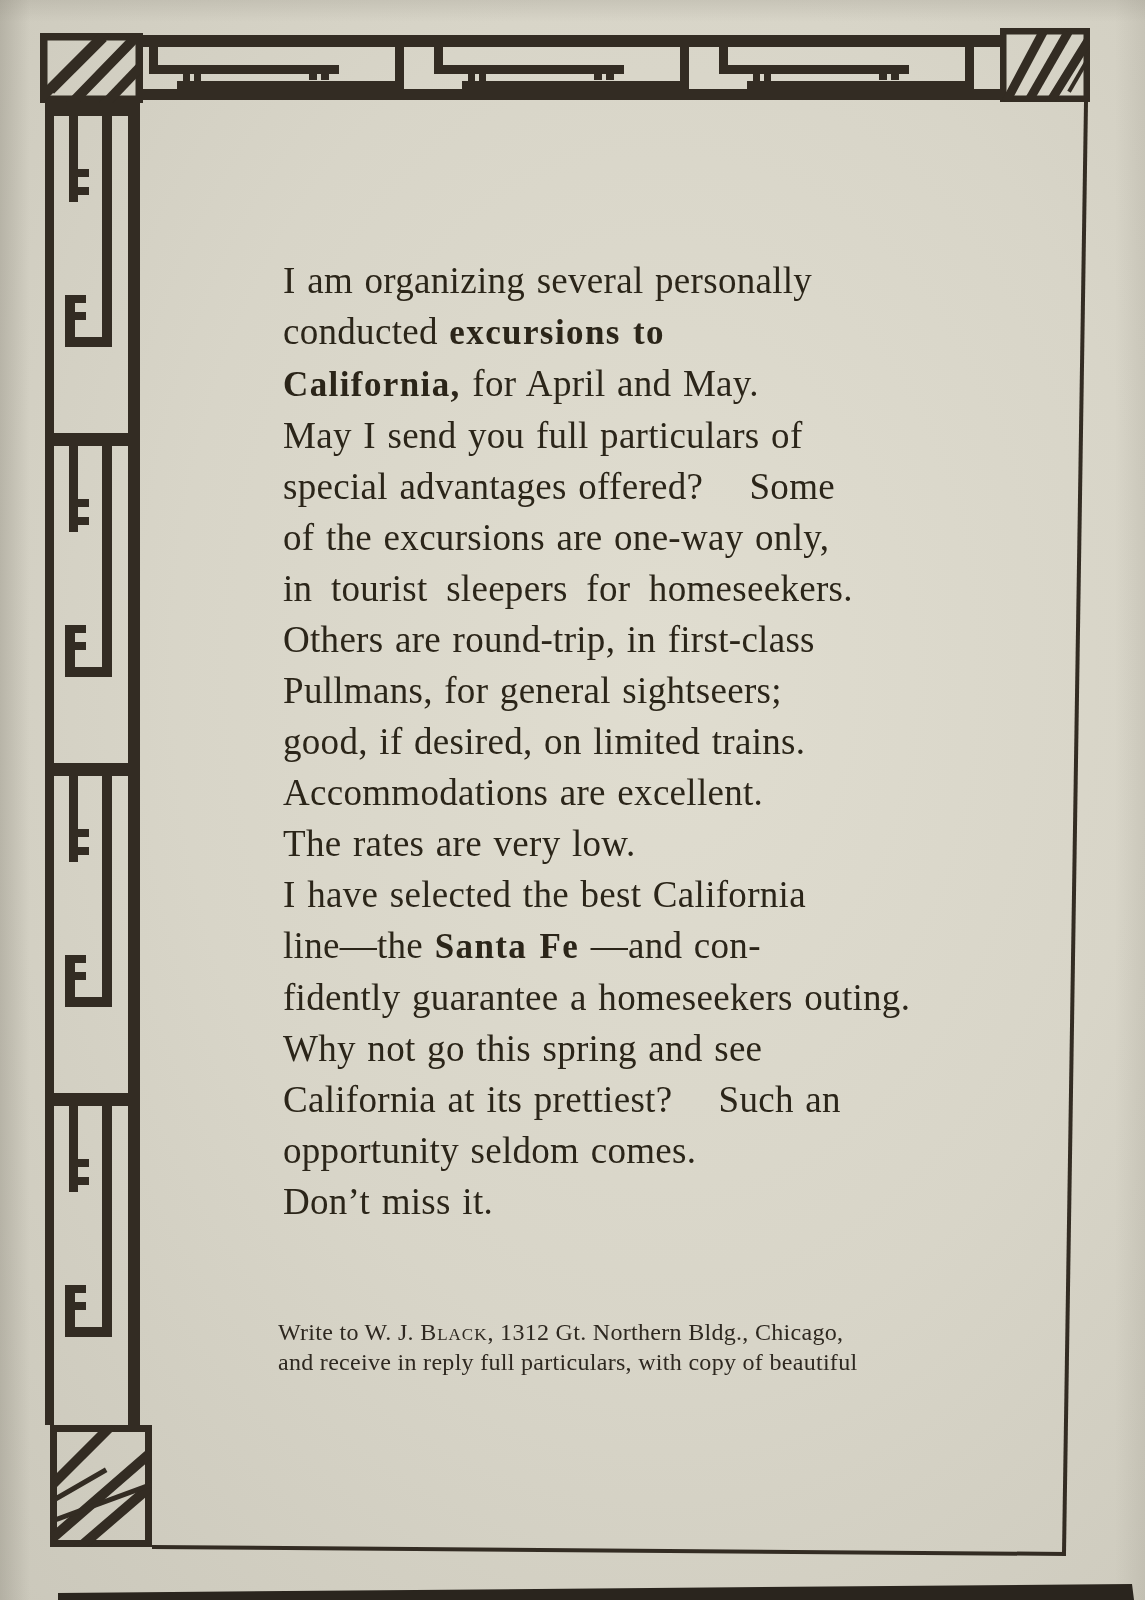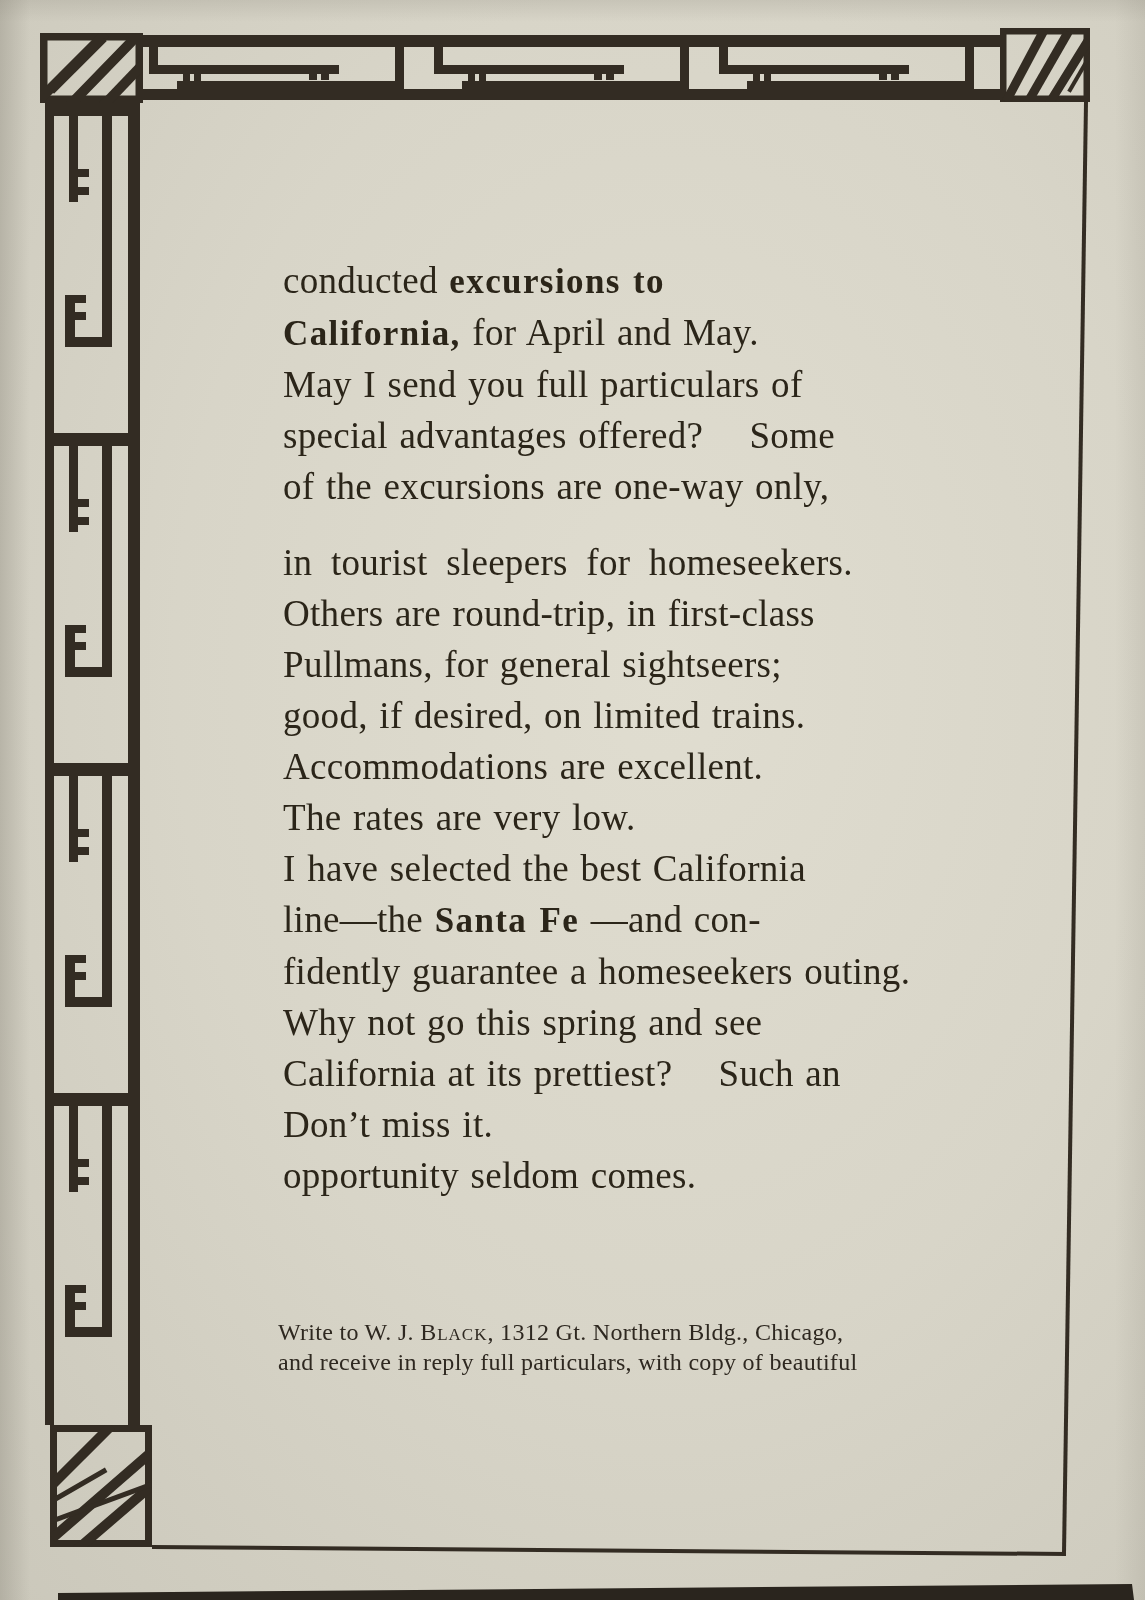--- a/index.html
+++ b/index.html
@@ -8,21 +8,21 @@
   .paper{position:absolute;inset:0;
     background:
       linear-gradient(90deg, rgba(140,136,124,.38) 0, rgba(140,136,124,0) 30px),
       linear-gradient(180deg, rgba(140,136,124,.22) 0, rgba(0,0,0,0) 22px),
       linear-gradient(270deg, rgba(140,136,124,.18) 0, rgba(0,0,0,0) 30px),
       radial-gradient(ellipse at 58% 42%, #e0ddd0 0%, #d8d5c8 52%, #cbc8bb 100%);}
   .frame{position:absolute;left:0;top:0;width:1145px;height:1600px;}
   .body-text{position:absolute;left:283px;top:255px;color:#2b2519;
     font-size:37px;line-height:51px;letter-spacing:.3px;word-spacing:2px;}
   .line{white-space:pre;}
-  .line.wide{word-spacing:9px;margin-top:25px;}
+  .line.wide{word-spacing:9px;}
   .b{font-family:Liberation Serif, serif;font-weight:700;font-size:35px;letter-spacing:1.4px;}
   .footer{position:absolute;left:278px;top:1318px;color:#2e2820;
     font-size:24px;line-height:29.5px;letter-spacing:.3px;}
   .fline{white-space:pre;}
   .sc{font-variant:small-caps;letter-spacing:1px;}
 </style>
 </head>
 <body>
 
 <div class="page">
@@ -103,37 +103,38 @@
       <line x1="2" y1="96" x2="100" y2="60" stroke-width="5"></line>
       <line x1="2" y1="76" x2="54" y2="46" stroke-width="5"></line>
     </g>
 
     <path d="M1086 102 L1064 1553" stroke="#332c23" stroke-width="4" fill="none"></path>
     <path d="M152 1547 L1066 1554" stroke="#332c23" stroke-width="4" fill="none"></path>
     <path d="M58 1593 L1132 1584 L1134 1600 L58 1600 Z" fill="#2a251e"></path>
   </svg>
 
   <main class="body-text">
+    <div class="line"><span>I am organizing several personally</span></div>
     <div class="line"><span>conducted </span><span class="b">excursions to</span></div>
     <div class="line"><span class="b">California,</span><span> for April and May.</span></div>
     <div class="line"><span>May I send you full particulars of</span></div>
     <div class="line"><span>special advantages offered?    Some</span></div>
     <div class="line"><span>of the excursions are one-way only,</span></div>
     <div class="line wide"><span>in tourist sleepers for homeseekers.</span></div>
     <div class="line"><span>Others are round-trip, in first-class</span></div>
     <div class="line"><span>Pullmans, for general sightseers;</span></div>
     <div class="line"><span>good, if desired, on limited trains.</span></div>
     <div class="line"><span>Accommodations are excellent.</span></div>
     <div class="line"><span>The rates are very low.</span></div>
     <div class="line"><span>I have selected the best California</span></div>
     <div class="line"><span>line—the </span><span class="b">Santa Fe</span><span> —and con-</span></div>
     <div class="line"><span>fidently guarantee a homeseekers outing.</span></div>
     <div class="line"><span>Why not go this spring and see</span></div>
     <div class="line"><span>California at its prettiest?    Such an</span></div>
+    <div class="line"><span>opportunity seldom comes.</span></div>
     <div class="line"><span>Don’t miss it.</span></div>
-    <div class="line"><span>opportunity seldom comes.</span></div>
   </main>
 
   <footer class="footer">
     <div class="fline"><span>Write to W. J. </span><span class="sc">Black</span><span>, 1312 Gt. Northern Bldg., Chicago,</span></div>
     <div class="fline">and receive in reply full particulars, with copy of beautiful</div>
   </footer>
 </div>
 
 </body></html>

